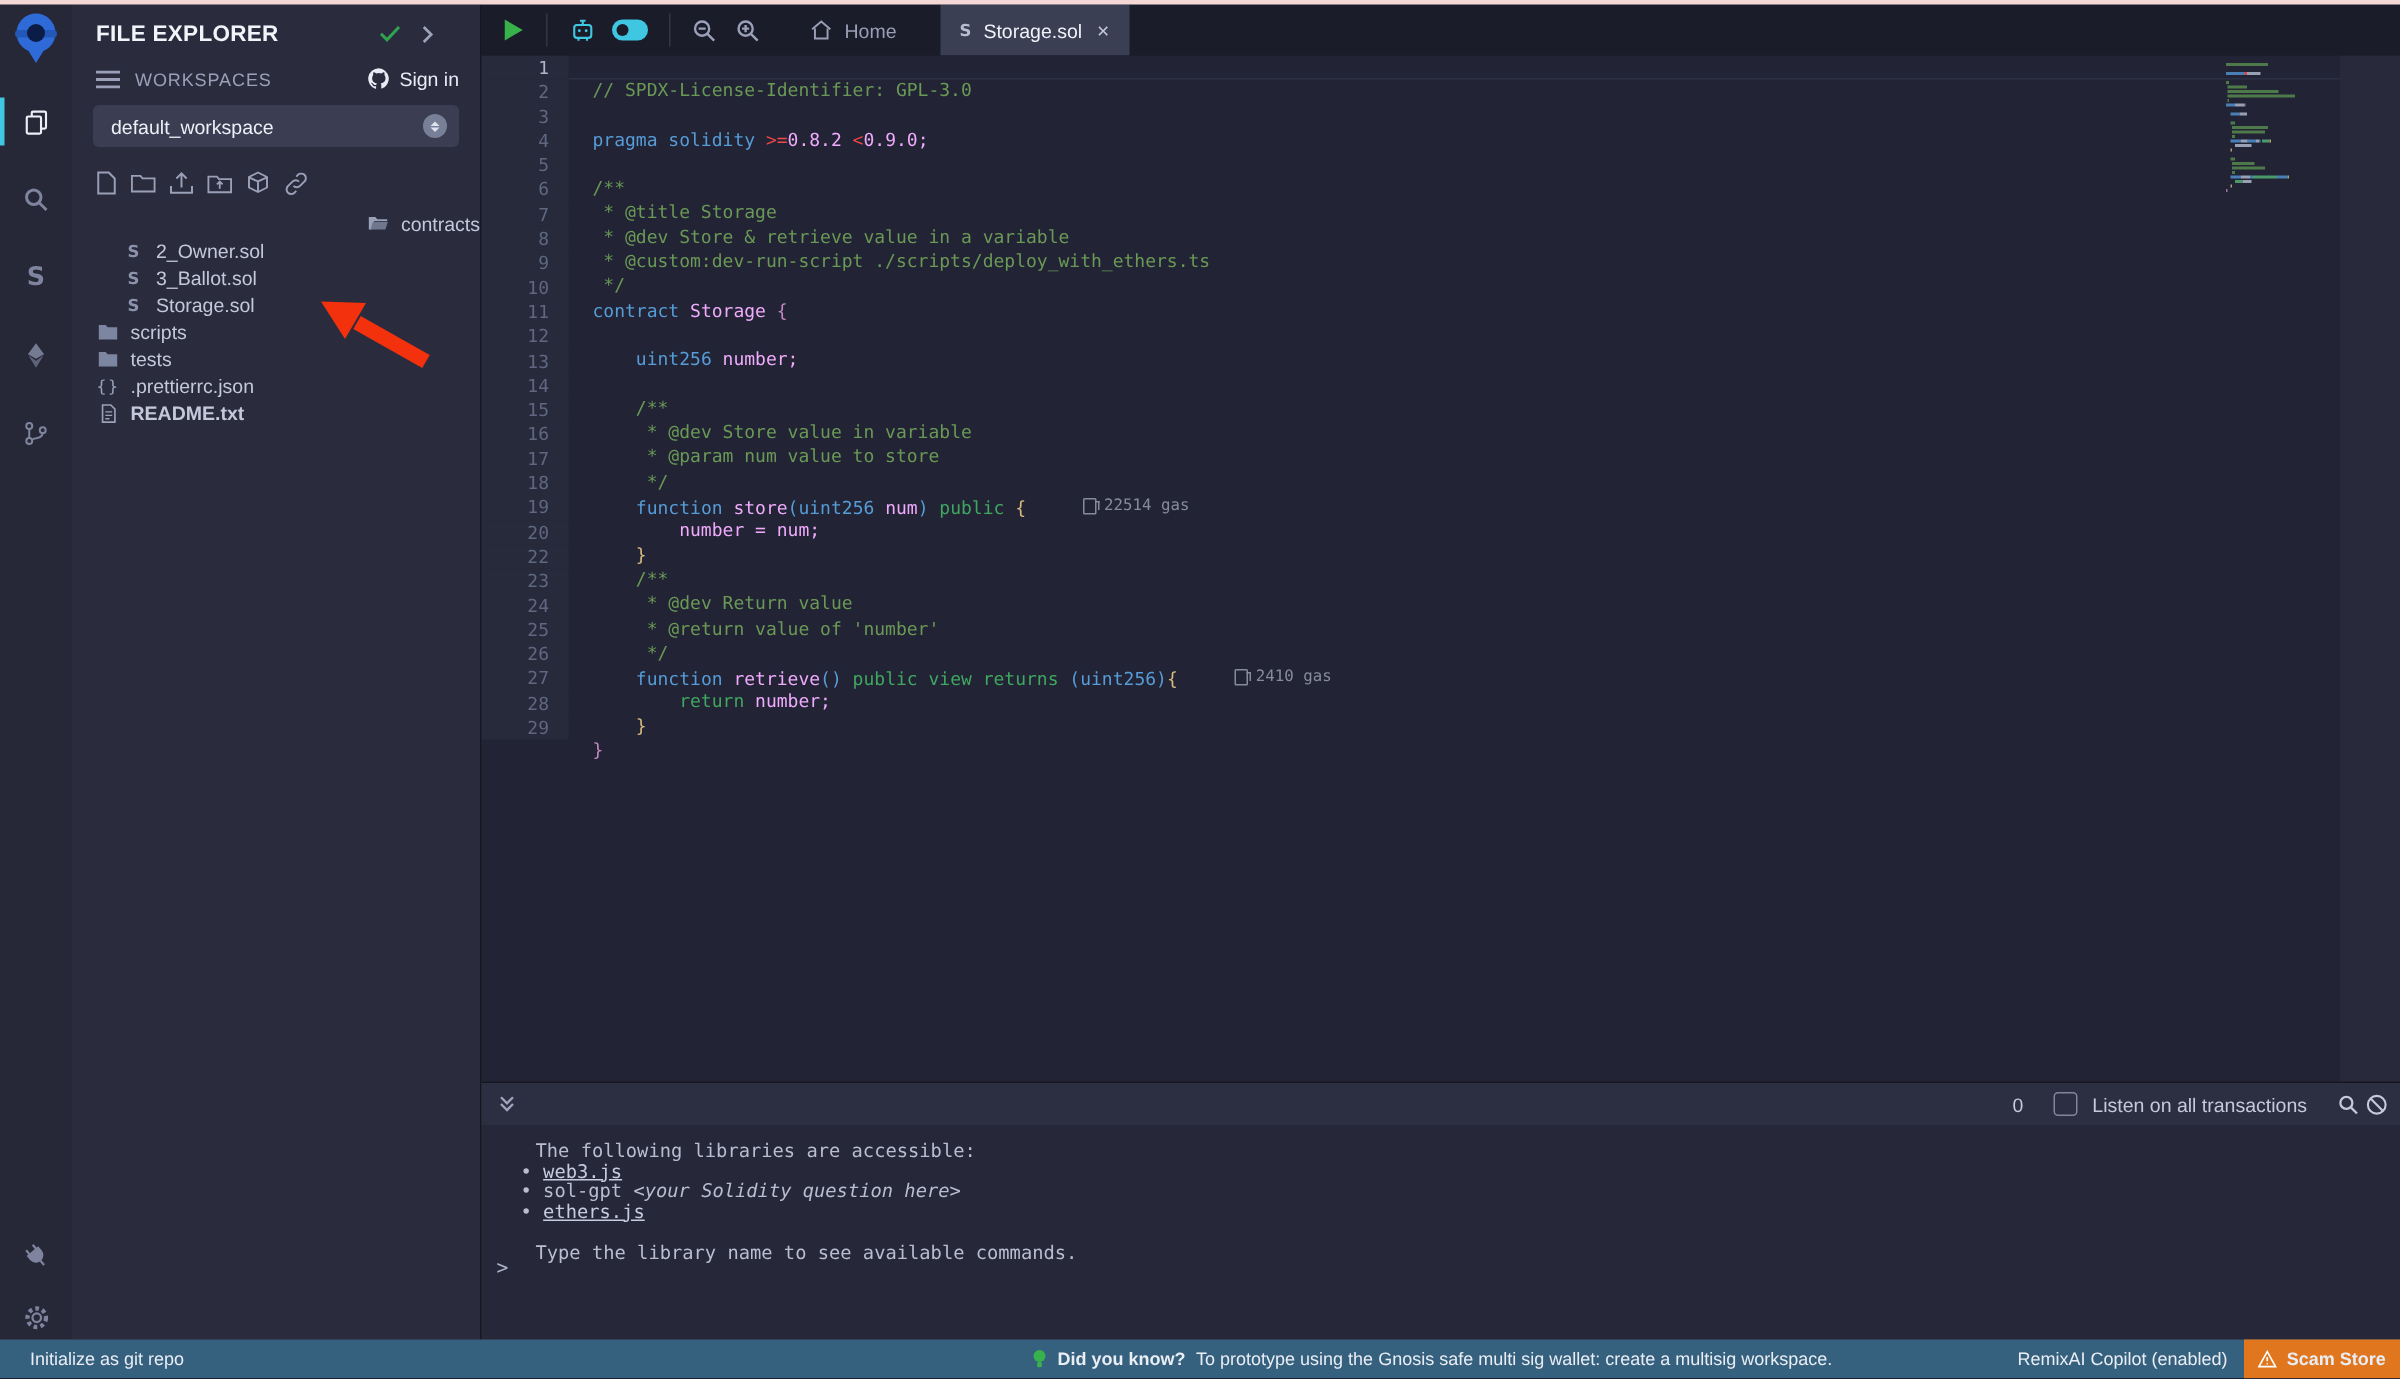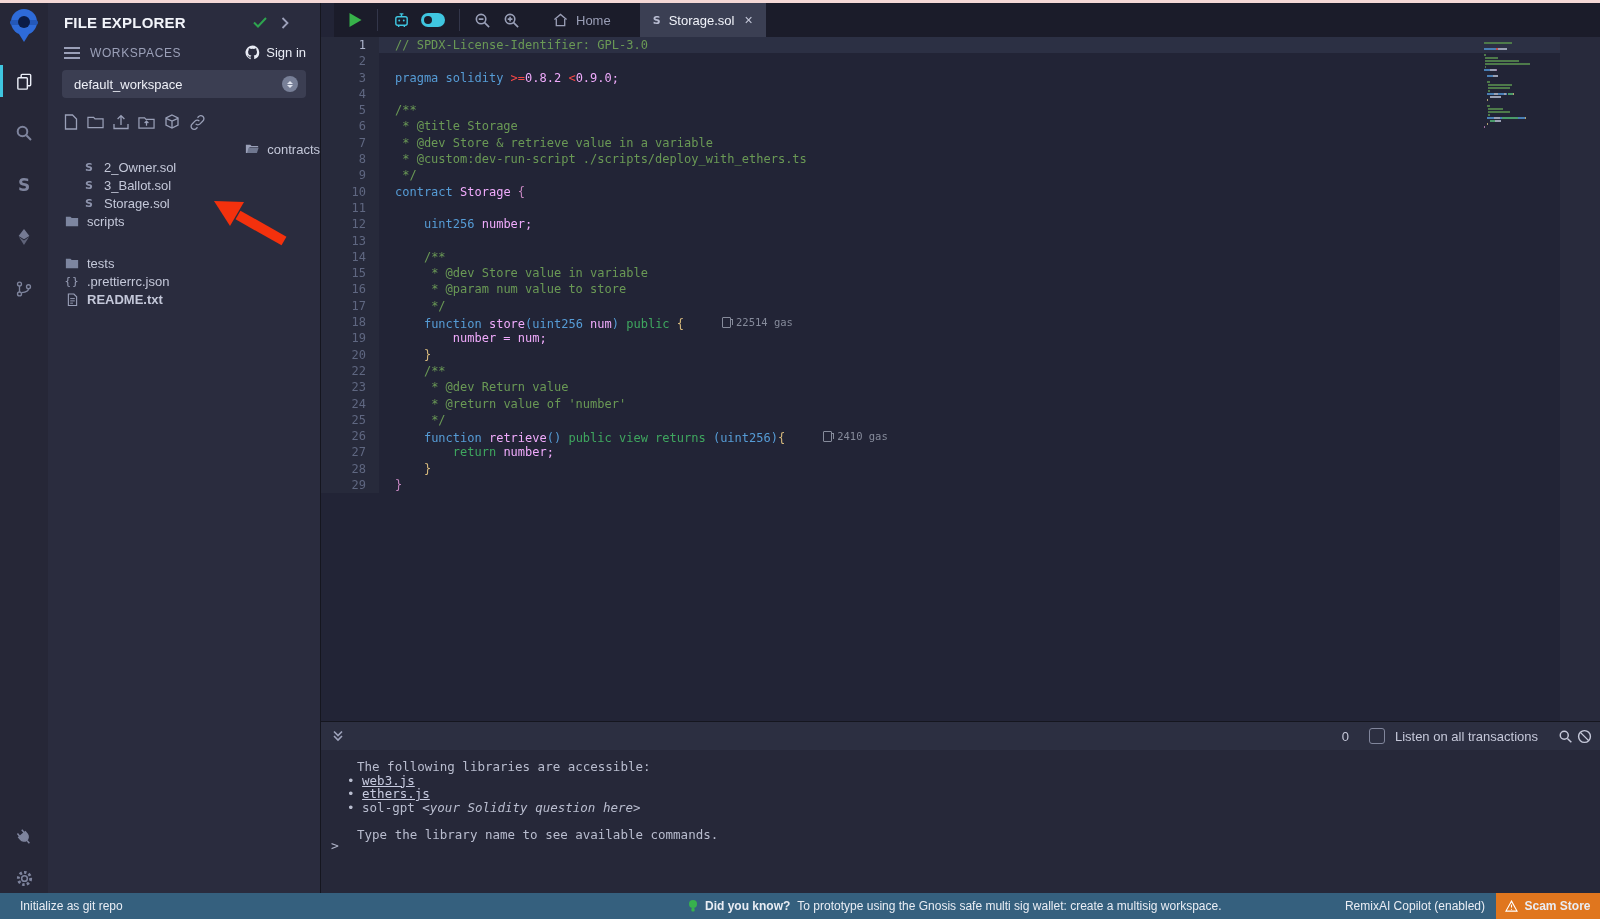--- a/index.html
+++ b/index.html
@@ -32,35 +32,35 @@
   .ftool{display:flex;align-items:center;gap:9px;padding:16px 14px 6px 16px;color:#9aa0b8;}
   .ftool span{display:flex;cursor:pointer;}
   .tree{padding-top:4px;}
   .tree-row{height:18px;display:flex;align-items:center;color:#c4c8d9;font-size:13px;cursor:pointer;}
   .tree-row .ticon{width:16px;display:flex;justify-content:center;margin-right:7px;}
   .solglyph{font-weight:700;color:#8d93ac;font-size:11px;font-family:"DejaVu Sans",sans-serif;}
   .jsonglyph{color:#9aa0b8;font-size:11px;font-family:"DejaVu Sans Mono",monospace;letter-spacing:1px;}
   .arrow-annot{position:absolute;left:150px;top:190px;width:100px;height:60px;z-index:40;pointer-events:none;}
 
   
-  .editor{position:absolute;left:320px;top:3px;right:0;bottom:26px;border-left:1px solid #15161f;padding-left:13px;}
+  .editor{position:absolute;left:320px;top:3px;right:0;bottom:26px;border-left:1px solid #15161f;}
   .tabbar{height:34px;background:#1b1c2a;display:flex;align-items:stretch;border-bottom:1px solid #15161f;}
   .tb-group{display:flex;align-items:center;gap:14px;padding:0 14px;}
   .tb-sep{width:1px;background:#33364a;margin:6px 0;}
   .playbtn{cursor:pointer;display:flex;}
   .toggle{width:24px;height:14px;border-radius:7px;background:#3fc6e0;position:relative;cursor:pointer;}
   .toggle .knob{position:absolute;left:3px;top:3px;width:8px;height:8px;border-radius:50%;background:#1b1c2a;}
   .tab{display:flex;align-items:center;gap:8px;padding:0 13px;font-size:13px;color:#9a9eb6;cursor:pointer;}
   .tab.active{background:#3b3f53;color:#f1f3fa;}
   .tab .close{color:#c6c9da;font-size:14px;margin-left:2px;cursor:pointer;}
 
   .codewrap{position:absolute;top:34px;left:0;right:0;bottom:171px;background:#222436;overflow:hidden;}
   .code-line{display:flex;height:16.3px;font-family:"DejaVu Sans Mono",monospace;font-size:12px;line-height:16.3px;}
   .code-line .ln{flex:0 0 58px;background:#272a3b;color:#5f6781;text-align:right;padding-right:13px;box-sizing:border-box;}
-  .code-line .lc{flex:1;white-space:pre;padding-left:16px;}
+  .code-line .lc{flex:1;white-space:pre;padding-left:16px;margin-top:15px;}
   .code-line.hl .lc{background:#2c3044;}
   .code-line.hl .ln{color:#adb4cc;}
   .tk-c{color:#6a9955}.tk-k{color:#569cd6}.tk-w{color:#f0abfc}.tk-r{color:#f44747}
   .tk-g{color:#3fa75f}.tk-y{color:#d7ba7d}.tk-m{color:#c586c0}
   .gas{display:inline-flex;align-items:center;gap:5px;margin-left:38px;color:#868b9b;font-size:10.5px;font-family:"DejaVu Sans Mono",monospace;}
   .gasico{display:inline-block;width:7px;height:9px;border:1px solid #868b9b;border-radius:1px;position:relative;}
   .gasico::after{content:"";position:absolute;right:-3px;top:1px;width:2px;height:5px;border-right:1px solid #868b9b;border-top:1px solid #868b9b;}
   .scrolltrack{position:absolute;top:0;right:0;bottom:0;width:40px;background:#282a3c;}
   .minimap{position:absolute;top:5px;right:46px;width:70px;}
   .mm-row{height:2px;margin-bottom:1px;white-space:nowrap;font-size:0;}
@@ -260,21 +260,21 @@
           <span>Storage.sol</span>
         </div>
         <div class="tree-row" style="padding-left: 16px;">
           <span class="ticon">
             <svg width="14" height="12" viewBox="0 0 16 13">
               <path d="M1 1.5h5.2l1.5 1.7H15v9.3H1z" fill="#7d86a0"></path>
             </svg>
           </span>
           <span>scripts</span>
         </div>
-        <div class="tree-row" style="padding-left: 16px; margin-top: 24px;">
+        <div class="tree-row" style="padding-left: 16px;">
           <span class="ticon">
             <svg width="14" height="12" viewBox="0 0 16 13">
               <path d="M1 1.5h5.2l1.5 1.7H15v9.3H1z" fill="#7d86a0"></path>
             </svg>
           </span>
           <span>tests</span>
         </div>
         <div class="tree-row" style="padding-left: 16px;">
           <span class="ticon">
             <span class="jsonglyph">{}</span>
@@ -522,22 +522,22 @@
         <span style="margin-left:4px">
           <svg width="15" height="15" viewBox="0 0 16 16" fill="none" stroke="#c6c9da" stroke-width="1.5">
               <circle cx="8" cy="8" r="6.3"></circle>
               <path d="M3.6 3.6l8.8 8.8"></path>
             </svg>
         </span>
       </div>
       <div class="termbody">
         <div class="ind">The following libraries are accessible:</div>
         <div class="bullet"><a>web3.js</a></div>
+        <div class="bullet"><span>sol-gpt </span><span class="it">&lt;your Solidity question here&gt;</span></div>
         <div class="bullet"><a>ethers.js</a></div>
-        <div class="bullet"><span>sol-gpt </span><span class="it">&lt;your Solidity question here&gt;</span></div>
         <div class="blankline"></div>
         <div class="ind">Type the library name to see available commands.</div>
       </div>
       <div class="prompt">&gt;</div>
     </div>
   </div>
 
   <div class="statusbar">
     <div class="sb-left">Initialize as git repo</div>
     <div class="sb-tip">

